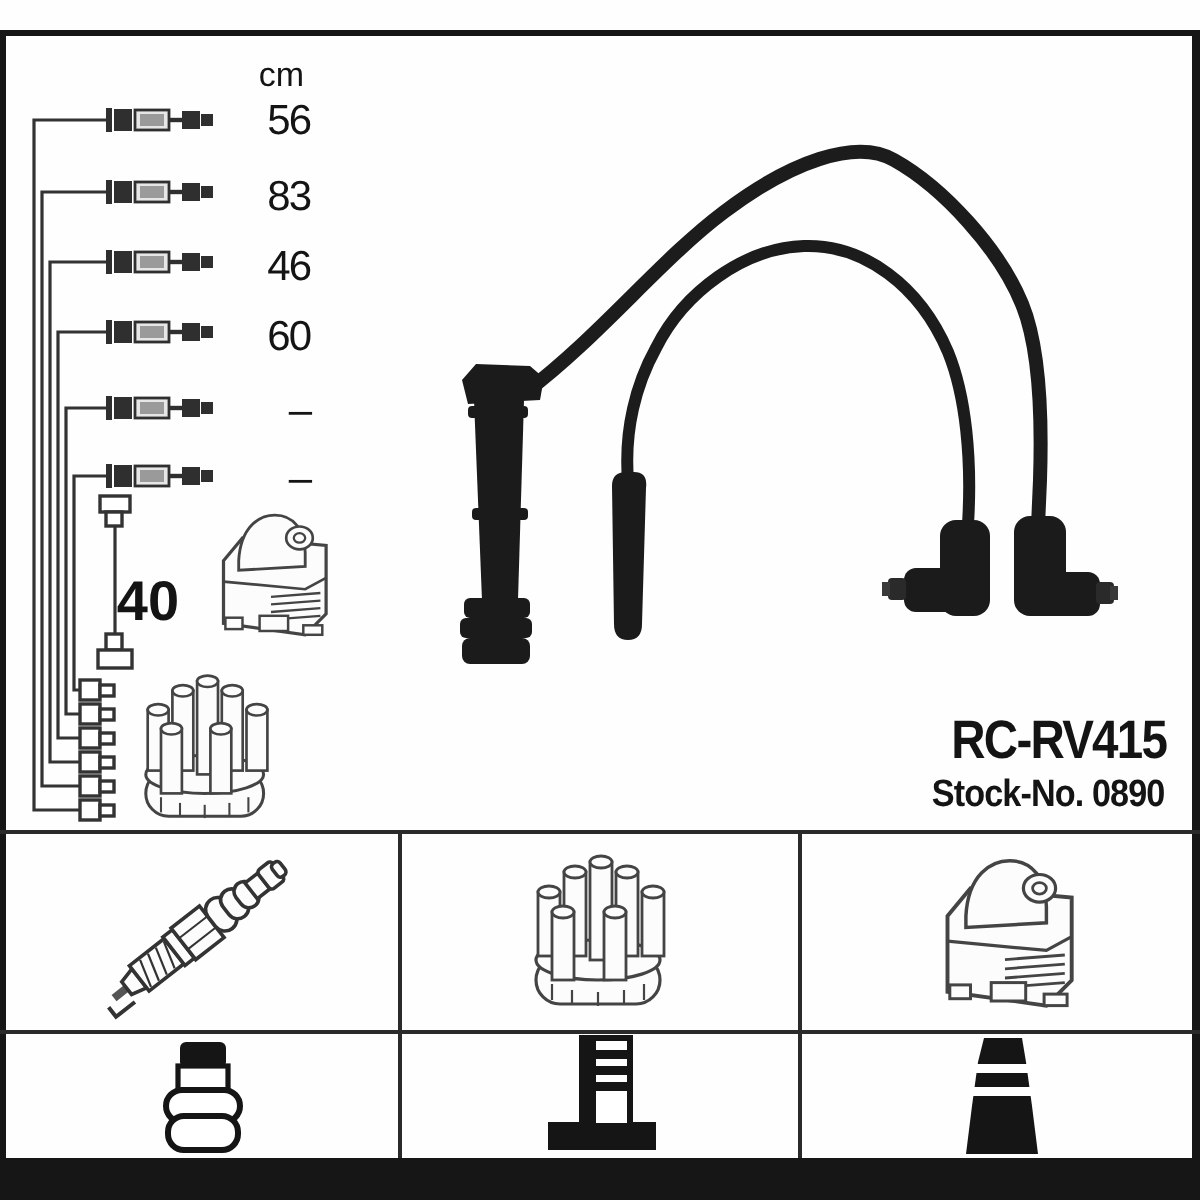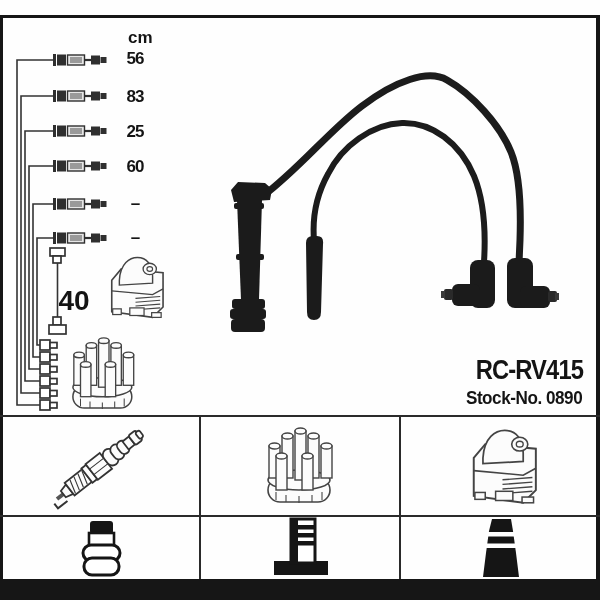--- a/index.html
+++ b/index.html
@@ -10,22 +10,22 @@
   .frame-top{left:0;top:15px;width:600px;height:3px;background:#161616;}
   .frame-left{left:0;top:15px;width:3px;height:585px;background:#161616;}
   .frame-right{right:0;top:15px;width:4px;height:585px;background:#161616;}
   .frame-bottom{left:0;top:579px;width:600px;height:21px;background:#161616;}
   
   .grid-h1{left:0;top:415px;width:600px;height:2px;background:#2a2a2a;}
   .grid-h2{left:0;top:515px;width:600px;height:2px;background:#2a2a2a;}
   .grid-v1{left:199px;top:415px;width:2px;height:164px;background:#2a2a2a;}
   .grid-v2{left:399px;top:415px;width:2px;height:164px;background:#2a2a2a;}
   
-  .unit{left:128px;top:28px;width:40px;text-align:left;font-size:17px;font-weight:bold;}
-  .len{left:115px;width:40px;text-align:center;font-size:17px;font-weight:bold;letter-spacing:-1px;}
+  .unit{left:112px;top:28px;width:40px;text-align:right;font-size:17px;font-weight:normal;}
+  .len{left:115px;width:40px;text-align:right;font-size:21px;font-weight:normal;letter-spacing:-1px;}
   .len.r0{top:49px;} .len.r1{top:87px;} .len.r2{top:122px;} .len.r3{top:157px;}
   .len.r4{top:194px;} .len.r5{top:228px;}
   .len40{left:58px;top:285px;width:32px;text-align:center;font-size:28px;font-weight:bold;}
   .code{right:17px;top:355px;font-size:27px;font-weight:bold;letter-spacing:-1px;
         transform:scaleX(.88);transform-origin:right center;white-space:nowrap;}
   .stock{right:18px;top:387px;font-size:19px;font-weight:bold;letter-spacing:-.5px;
         transform:scaleX(.9);transform-origin:right center;white-space:nowrap;}
   svg{position:absolute;left:0;top:0;}
 </style>
 </head>
@@ -215,21 +215,21 @@
   <div class="abs frame-right"></div>
   <div class="abs frame-bottom"></div>
   <div class="abs grid-h1"></div>
   <div class="abs grid-h2"></div>
   <div class="abs grid-v1"></div>
   <div class="abs grid-v2"></div>
 
   <div class="abs unit">cm</div>
   <div class="abs len r0">56</div>
   <div class="abs len r1">83</div>
-  <div class="abs len r2">25</div>
+  <div class="abs len r2">46</div>
   <div class="abs len r3">60</div>
   <div class="abs len r4">–</div>
   <div class="abs len r5">–</div>
   <div class="abs len40">40</div>
   <div class="abs code">RC-RV415</div>
   <div class="abs stock">Stock-No. 0890</div>
 
 </div>
 
 </body></html>

